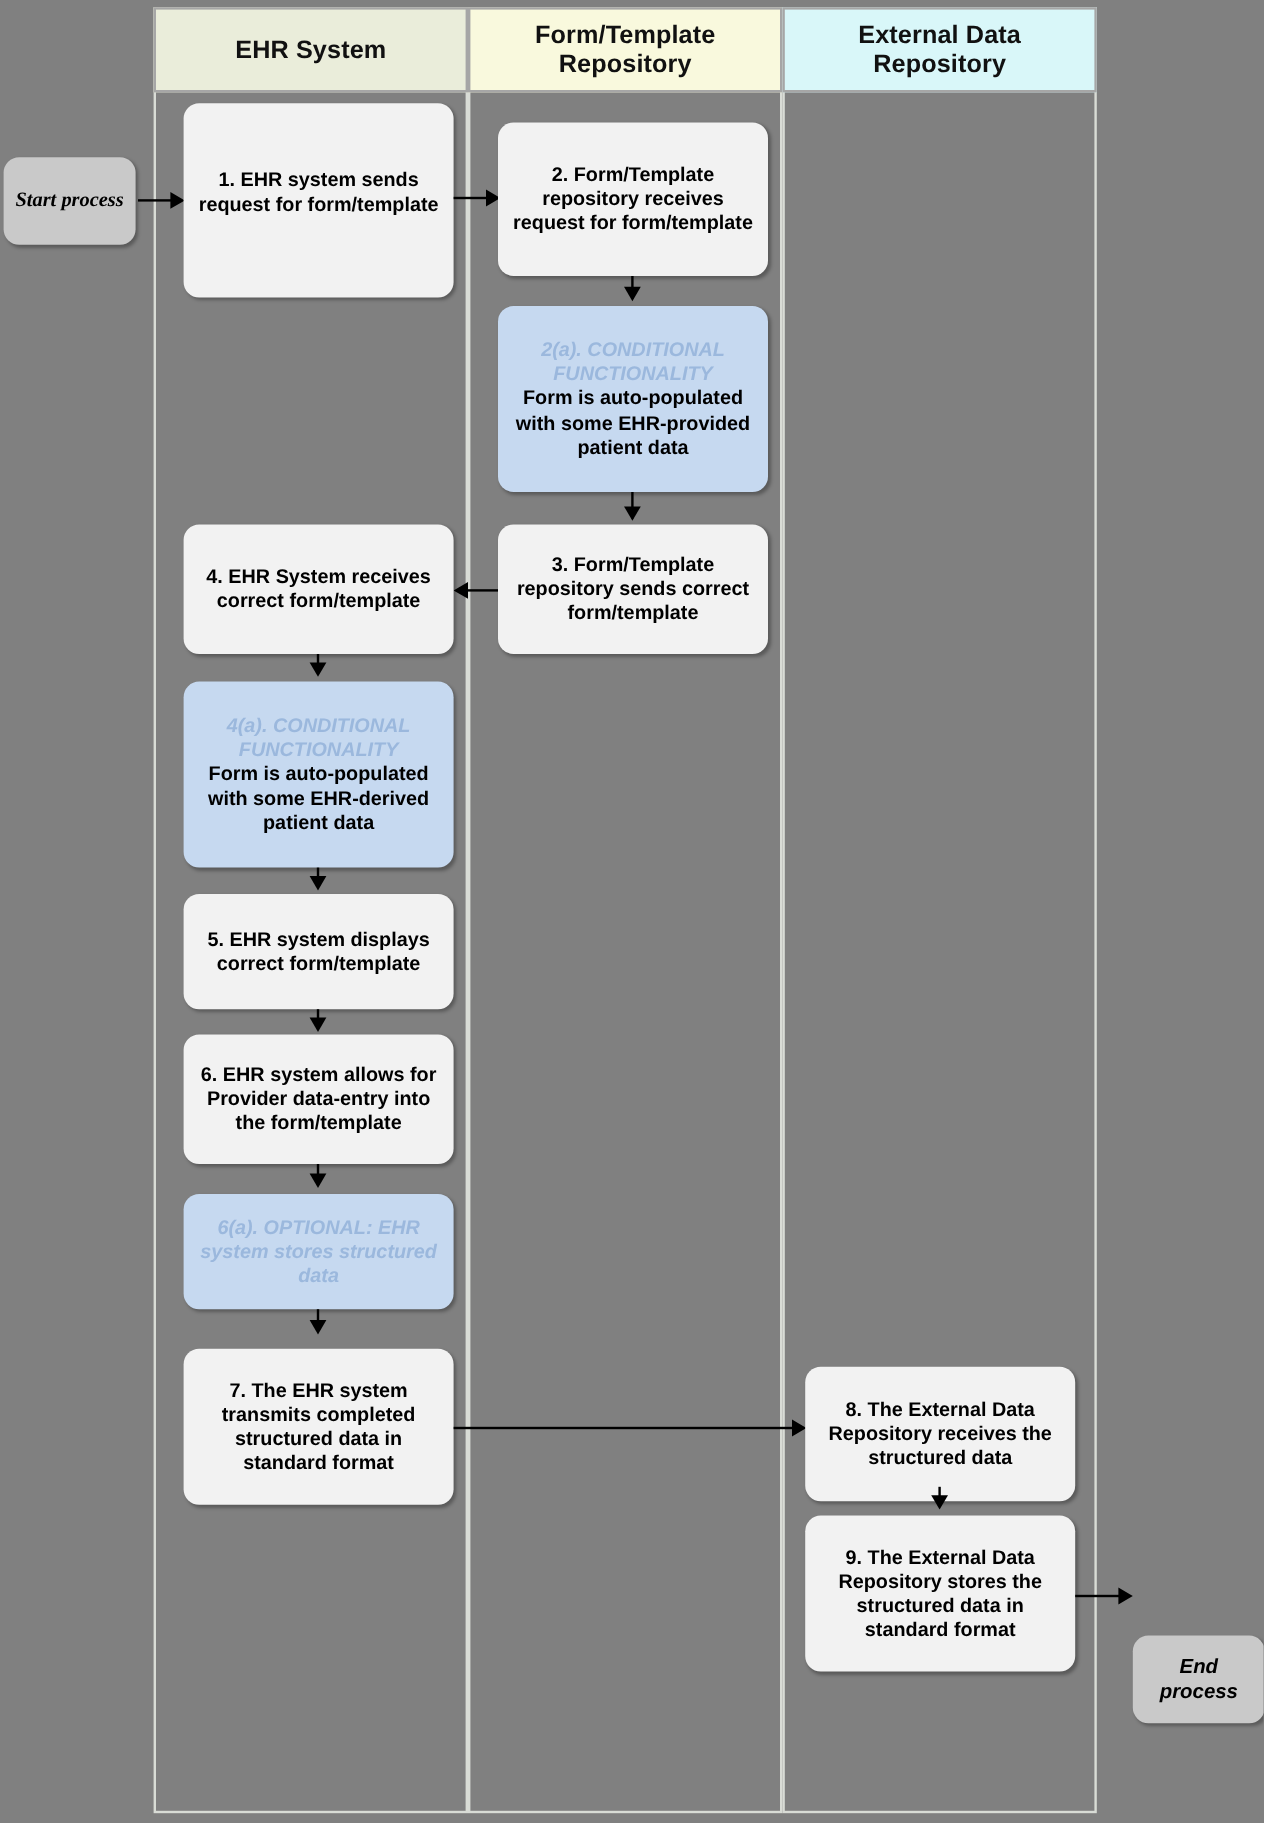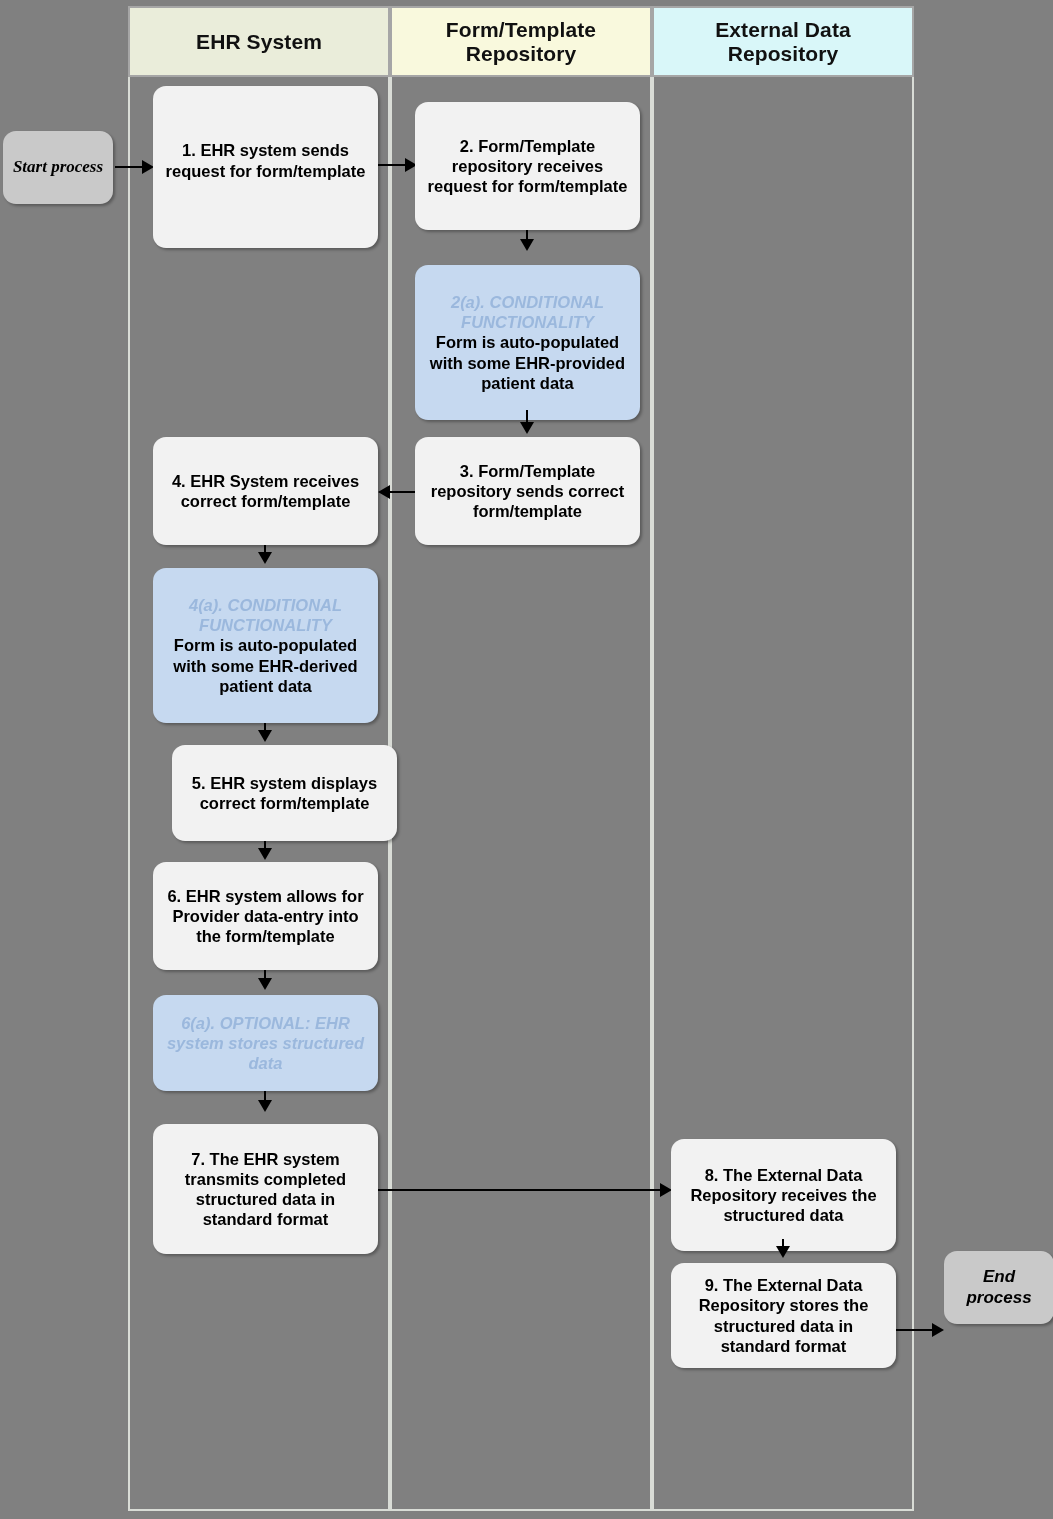--- a/index.html
+++ b/index.html
@@ -122,21 +122,21 @@
   <div class="conn h" style="left:378px;top:164px;width:33px;"></div>
   <div class="arrow right" style="left:405px;top:158px;"></div>
 
   <div class="node plain" style="left:415px;top:102px;width:225px;height:128px;">
     <span>2. Form/Template repository receives request for form/template</span>
   </div>
 
   <div class="conn v" style="left:526px;top:230px;height:19px;"></div>
   <div class="arrow down" style="left:520px;top:239px;"></div>
 
-  <div class="node cond" style="left:415px;top:265px;width:225px;height:155px;">
+  <div class="node cond" style="left:415px;top:255px;width:225px;height:155px;">
     <span class="cond-title">2(a). CONDITIONAL FUNCTIONALITY</span>
     <span>Form is auto-populated with some EHR-provided patient data</span>
   </div>
 
   <div class="conn v" style="left:526px;top:410px;height:22px;"></div>
   <div class="arrow down" style="left:520px;top:422px;"></div>
 
   <div class="node plain" style="left:415px;top:437px;width:225px;height:108px;">
     <span>3. Form/Template repository sends correct form/template</span>
   </div>
@@ -152,21 +152,21 @@
   <div class="arrow down" style="left:258px;top:552px;"></div>
 
   <div class="node cond" style="left:153px;top:568px;width:225px;height:155px;">
     <span class="cond-title">4(a). CONDITIONAL FUNCTIONALITY</span>
     <span>Form is auto-populated with some EHR-derived patient data</span>
   </div>
 
   <div class="conn v" style="left:264px;top:723px;height:14px;"></div>
   <div class="arrow down" style="left:258px;top:730px;"></div>
 
-  <div class="node plain" style="left:153px;top:745px;width:225px;height:96px;margin-left:19px;">
+  <div class="node plain" style="left:153px;top:745px;width:225px;height:96px;">
     <span>5. EHR system displays correct form/template</span>
   </div>
 
   <div class="conn v" style="left:264px;top:841px;height:14px;"></div>
   <div class="arrow down" style="left:258px;top:848px;"></div>
 
   <div class="node plain" style="left:153px;top:862px;width:225px;height:108px;">
     <span>6. EHR system allows for Provider data-entry into the form/template</span>
   </div>
 
@@ -187,24 +187,24 @@
   <div class="conn h" style="left:378px;top:1189px;width:287px;"></div>
   <div class="arrow right" style="left:660px;top:1183px;"></div>
 
   <div class="node plain" style="left:671px;top:1139px;width:225px;height:112px;">
     <span>8. The External Data Repository receives the structured data</span>
   </div>
 
   <div class="conn v" style="left:782px;top:1239px;height:14px;"></div>
   <div class="arrow down" style="left:776px;top:1246px;"></div>
 
-  <div class="node plain" style="left:671px;top:1263px;width:225px;height:105px;">
+  <div class="node plain" style="left:671px;top:1263px;width:225px;height:130px;">
     <span>9. The External Data Repository stores the structured data in standard format</span>
   </div>
 
   <div class="conn h" style="left:896px;top:1329px;width:42px;"></div>
   <div class="arrow right" style="left:932px;top:1323px;"></div>
 
-  <div class="node term" style="left:944px;top:1251px;width:110px;height:73px;">
+  <div class="node term" style="left:944px;top:1363px;width:110px;height:73px;">
     <span>End process</span>
   </div>
 
 </div>
 
 </body></html>

